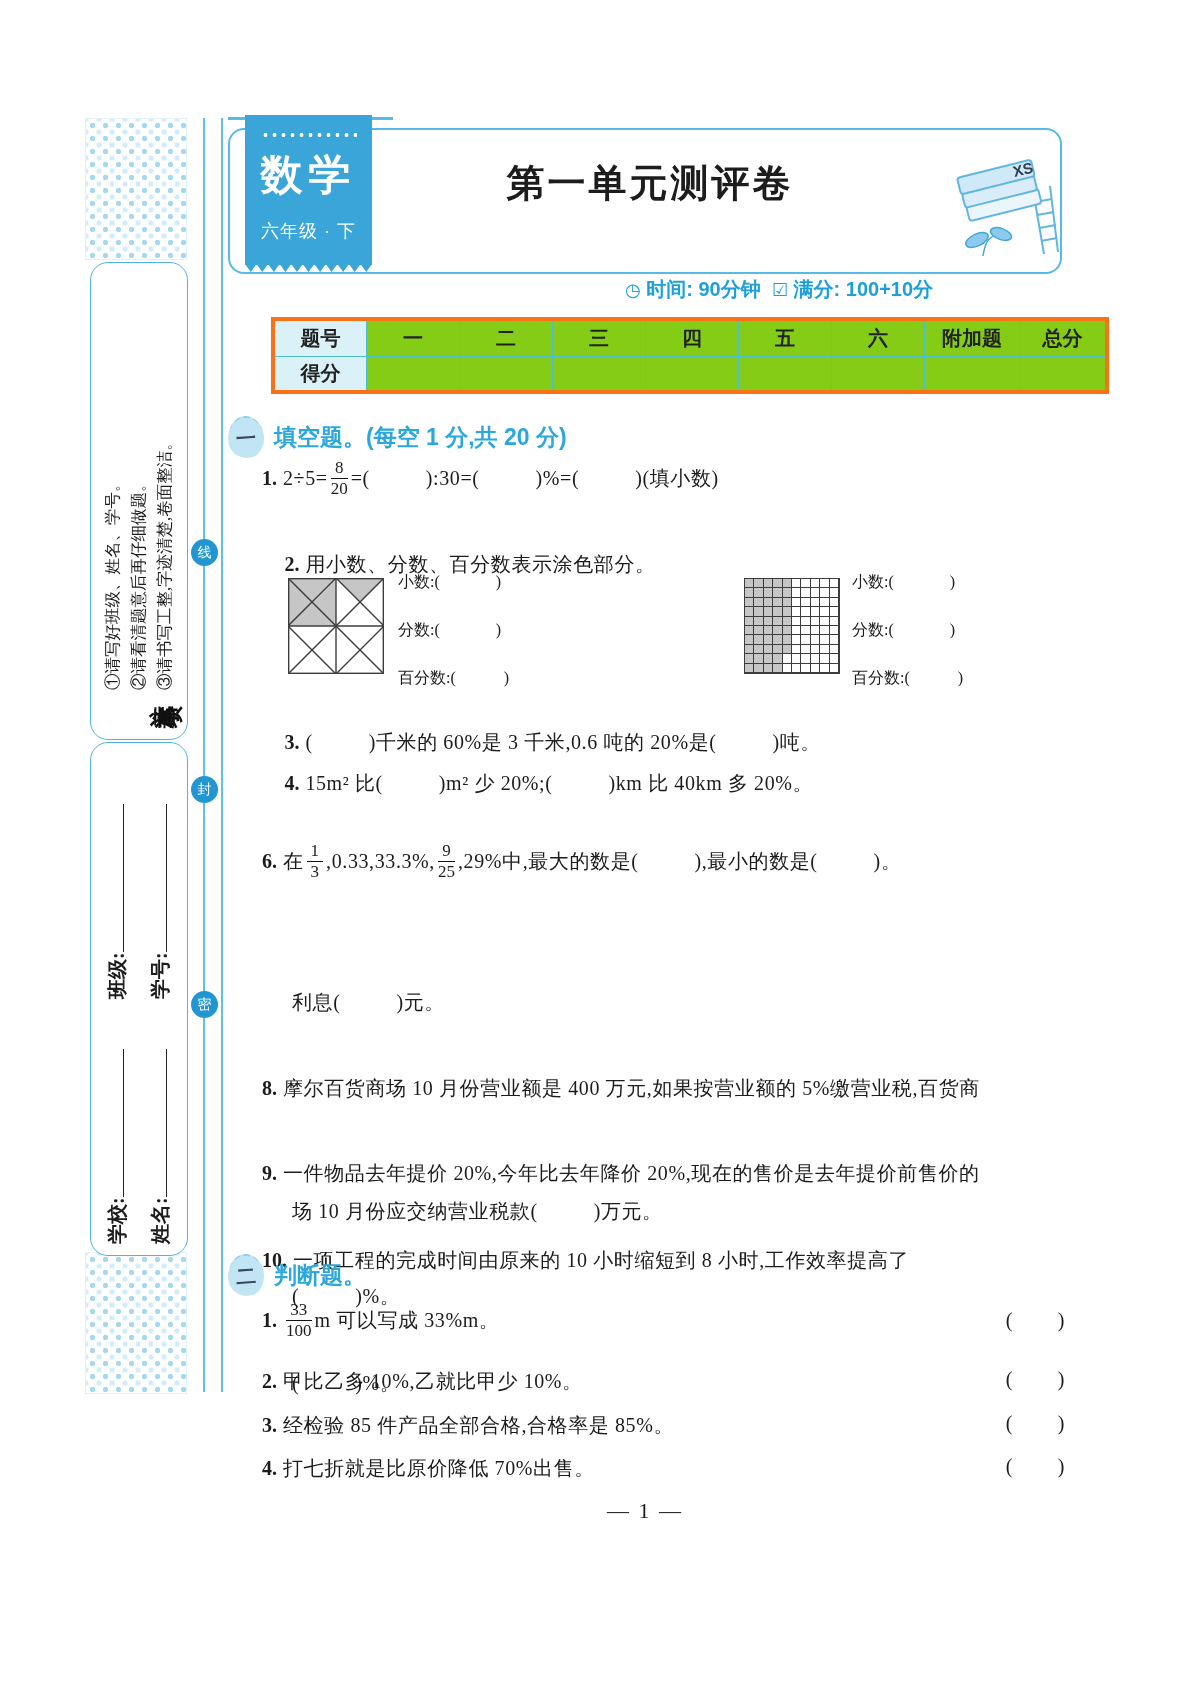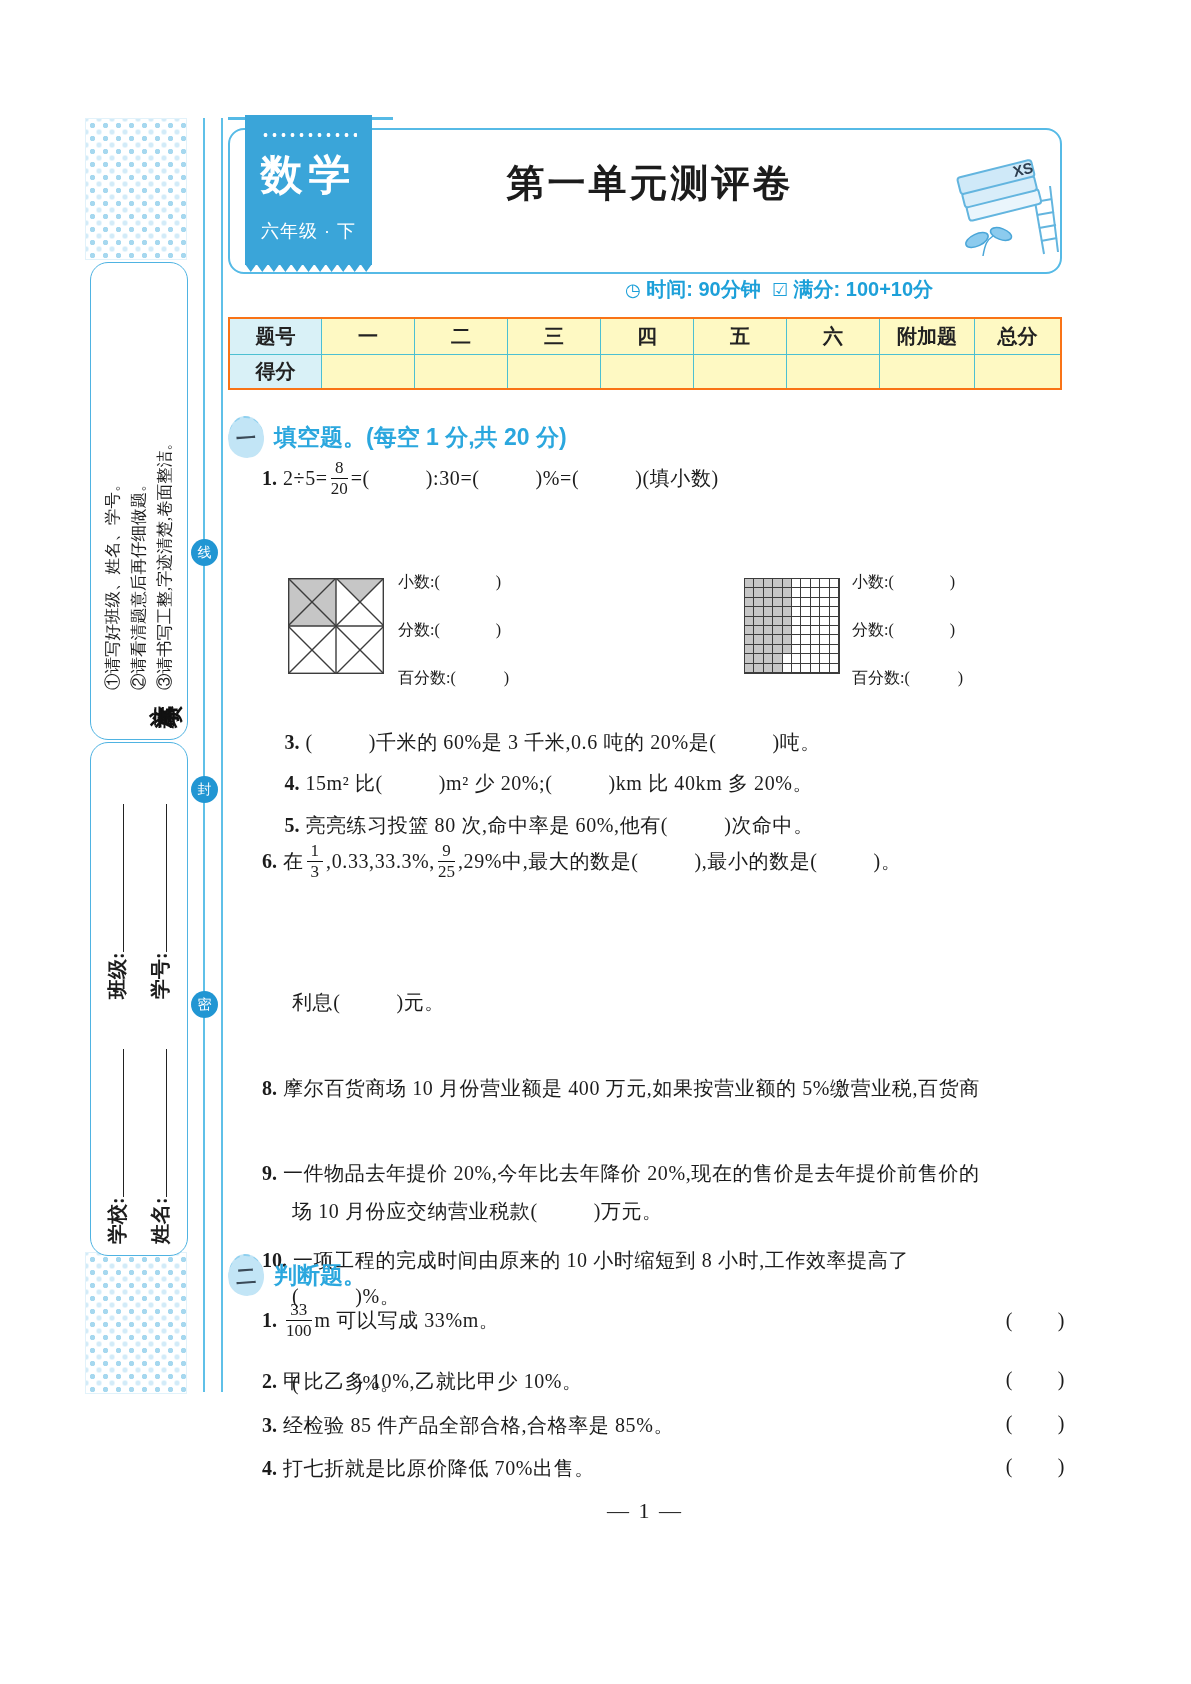--- a/index.html
+++ b/index.html
@@ -39,21 +39,21 @@
                background-size:9px 8px;background-position:0 0;}
   .ribbon-subject{font-size:42px;font-weight:bold;letter-spacing:6px;margin-top:8px;}
   .ribbon-grade{font-size:18px;margin-top:16px;letter-spacing:1px;}
   .paper-title{font-size:38px;font-weight:bold;letter-spacing:3px;text-align:center;}
   .meta{font-family:"Liberation Sans","DejaVu Sans",sans-serif;font-weight:bold;font-size:20px;
         color:#1da0d9;text-align:center;white-space:pre;}
   .meta .icon{font-size:18px;}
 
   
   .score-table{display:grid;grid-template-columns:92px 93px 93px 93px 93px 93px 93px 95px 85px;
-               grid-template-rows:36px 33px;border:2px solid #f97316;background:#fef9c3;}
+               grid-template-rows:36px 33px;border:4px solid #f97316;background:#84cc16;margin-left:43px;}
   .score-table .cell{border-right:1.5px solid #4cc0d2;border-bottom:1.5px solid #4cc0d2;
                      display:flex;align-items:center;justify-content:center;
                      font-size:20px;font-weight:bold;color:#222;}
   .score-table .cell:nth-child(9n){border-right:none;font-family:Liberation Serif, serif;}
   .score-table .cell:nth-child(n+10){border-bottom:none;}
   .score-table .cell:nth-child(9n+1){background:#d9f1f7;}
 
   
   .sec-head{display:flex;align-items:center;gap:10px;
             font-family:"Liberation Sans","DejaVu Sans",sans-serif;
@@ -201,20 +201,23 @@
     <span>填空题。</span><span style="margin-left:-10px;">(每空 1 分,共 20 分)</span>
   </div>
 
   <div class="abs q qflex" style="left:262px;top:452px;height:52px;">
     <span class="no">1.</span>
     <span>2÷5=</span>
     <span class="frac"><span class="n">8</span><span class="d">20</span></span>
     <span>=(          ):30=(          )%=(          )(填小数)</span>
   </div>
 
+  <div class="abs q" style="left:262px;top:528px;">
+    <span class="no">2.</span><span>用小数、分数、百分数表示涂色部分。</span>
+  </div>
 
   <svg class="abs" style="left:288px;top:578px;" width="96" height="96" viewBox="0 0 96 96">
     <rect x="0" y="0" width="48" height="48" fill="#c6c6c6"></rect>
     <polygon points="48,0 96,0 72,24" fill="#c6c6c6"></polygon>
     <g stroke="#3c3c3c" stroke-width="1.4" fill="none">
       <rect x="0.7" y="0.7" width="94.6" height="94.6"></rect>
       <line x1="48" y1="0" x2="48" y2="96"></line>
         <line x1="0" y1="48" x2="96" y2="48"></line>
       <line x1="0" y1="0" x2="96" y2="96"></line>
         <line x1="96" y1="0" x2="0" y2="96"></line>
@@ -330,23 +333,20 @@
   <div class="abs fig-label" style="left:852px;top:572px;">小数:(              )</div>
   <div class="abs fig-label" style="left:852px;top:620px;">分数:(              )</div>
   <div class="abs fig-label" style="left:852px;top:668px;">百分数:(            )</div>
 
   <div class="abs q" style="left:262px;top:706px;">
     <span class="no">3.</span><span>(          )千米的 60%是 3 千米,0.6 吨的 20%是(          )吨。</span>
   </div>
   <div class="abs q" style="left:262px;top:747px;">
     <span class="no">4.</span><span>15m² 比(          )m² 少 20%;(          )km 比 40km 多 20%。</span>
   </div>
-  <div class="abs q" style="left:262px;top:789px;">
-    <span class="no">5.</span><span>亮亮练习投篮 80 次,命中率是 60%,他有(          )次命中。</span>
-  </div>
 
   <div class="abs q qflex" style="left:262px;top:834px;height:54px;">
     <span class="no">6.</span>
     <span>在</span>
     <span class="frac"><span class="n">1</span><span class="d">3</span></span>
     <span>,0.33,33.3%,</span>
     <span class="frac"><span class="n">9</span><span class="d">25</span></span>
     <span>,29%中,最大的数是(          ),最小的数是(          )。</span>
   </div>
 

